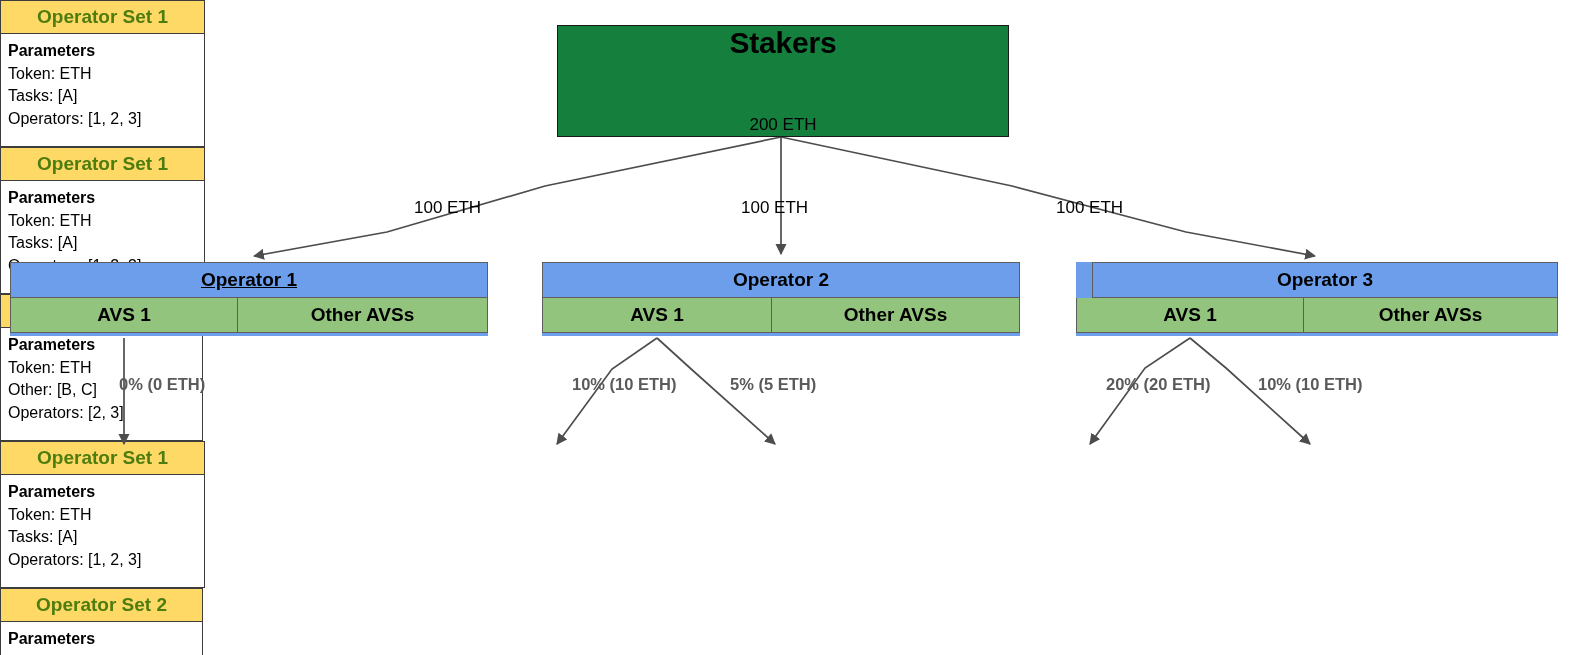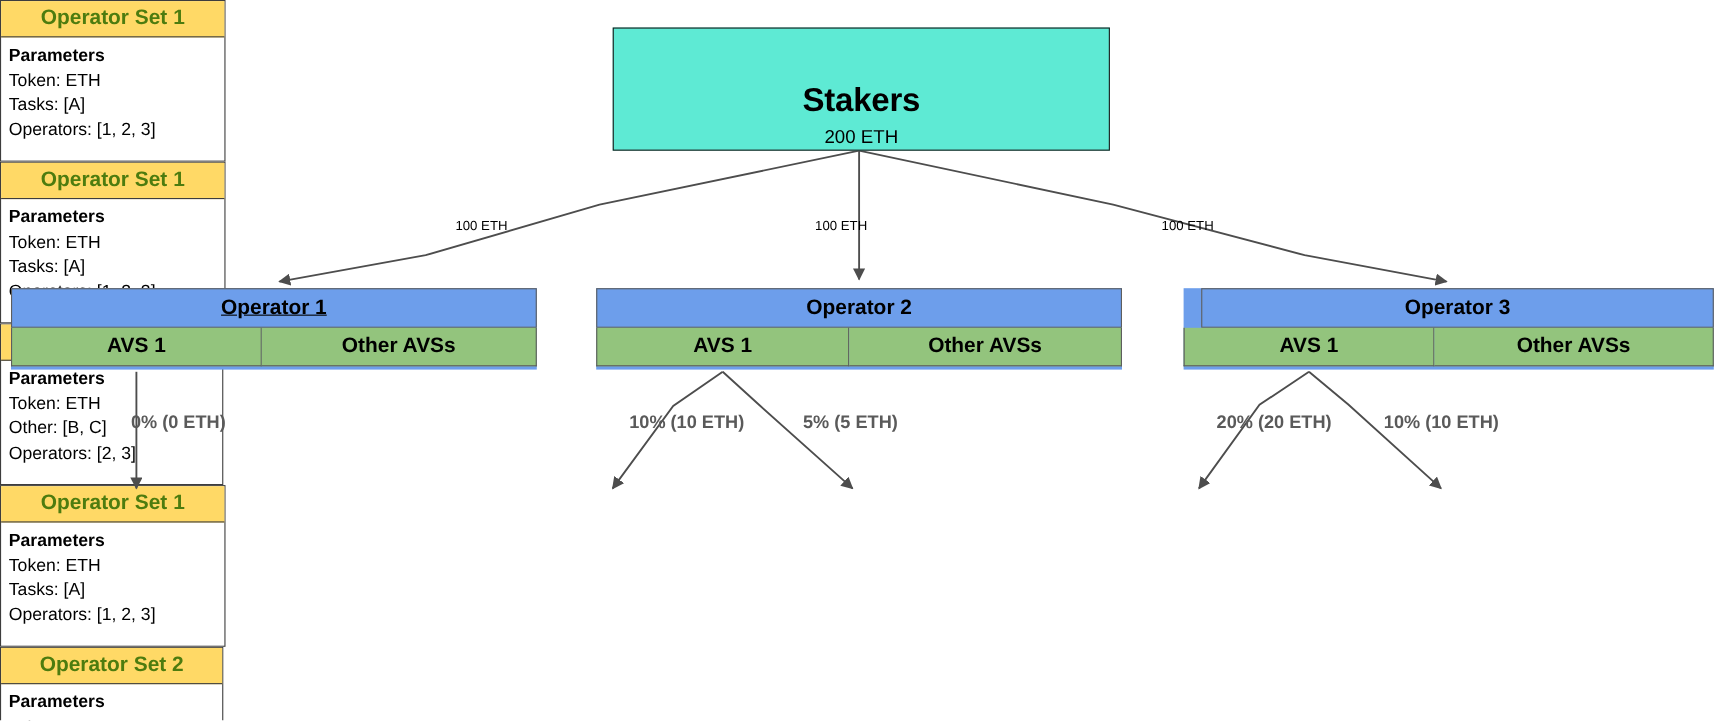--- a/index.html
+++ b/index.html
@@ -27,26 +27,26 @@
     pointer-events: none;
   }
   .node {
     position: absolute;
     box-sizing: border-box;
     border: 1.6px solid #4d4d4d;
   }
 
   
   .stakers {
-    background: #5eead4;
+    background: #15803d;
     border: 1.8px solid #1a1a1a;
     display: flex;
     flex-direction: column;
     align-items: center;
-    justify-content: flex-end;
+    justify-content: space-between;
     color: #000000;
   }
   .stakers-title {
     font-size: 30px;
     font-weight: bold;
     line-height: 1.15;
     letter-spacing: -0.2px;
   }
   .stakers-sub {
     font-size: 17px;
@@ -113,21 +113,21 @@
     color: #000000;
     line-height: 1.42;
   }
   .opset-body .param-head {
     font-weight: bold;
   }
 
   
   .edge-label {
     position: absolute;
-    font-size: 12px;
+    font-size: 17px;
     color: #000000;
     white-space: nowrap;
     background: transparent;
   }
   .edge-label.pct {
     font-size: 16.5px;
     font-weight: bold;
     color: #5a5a5a;
     padding-left: 48px;
   }

